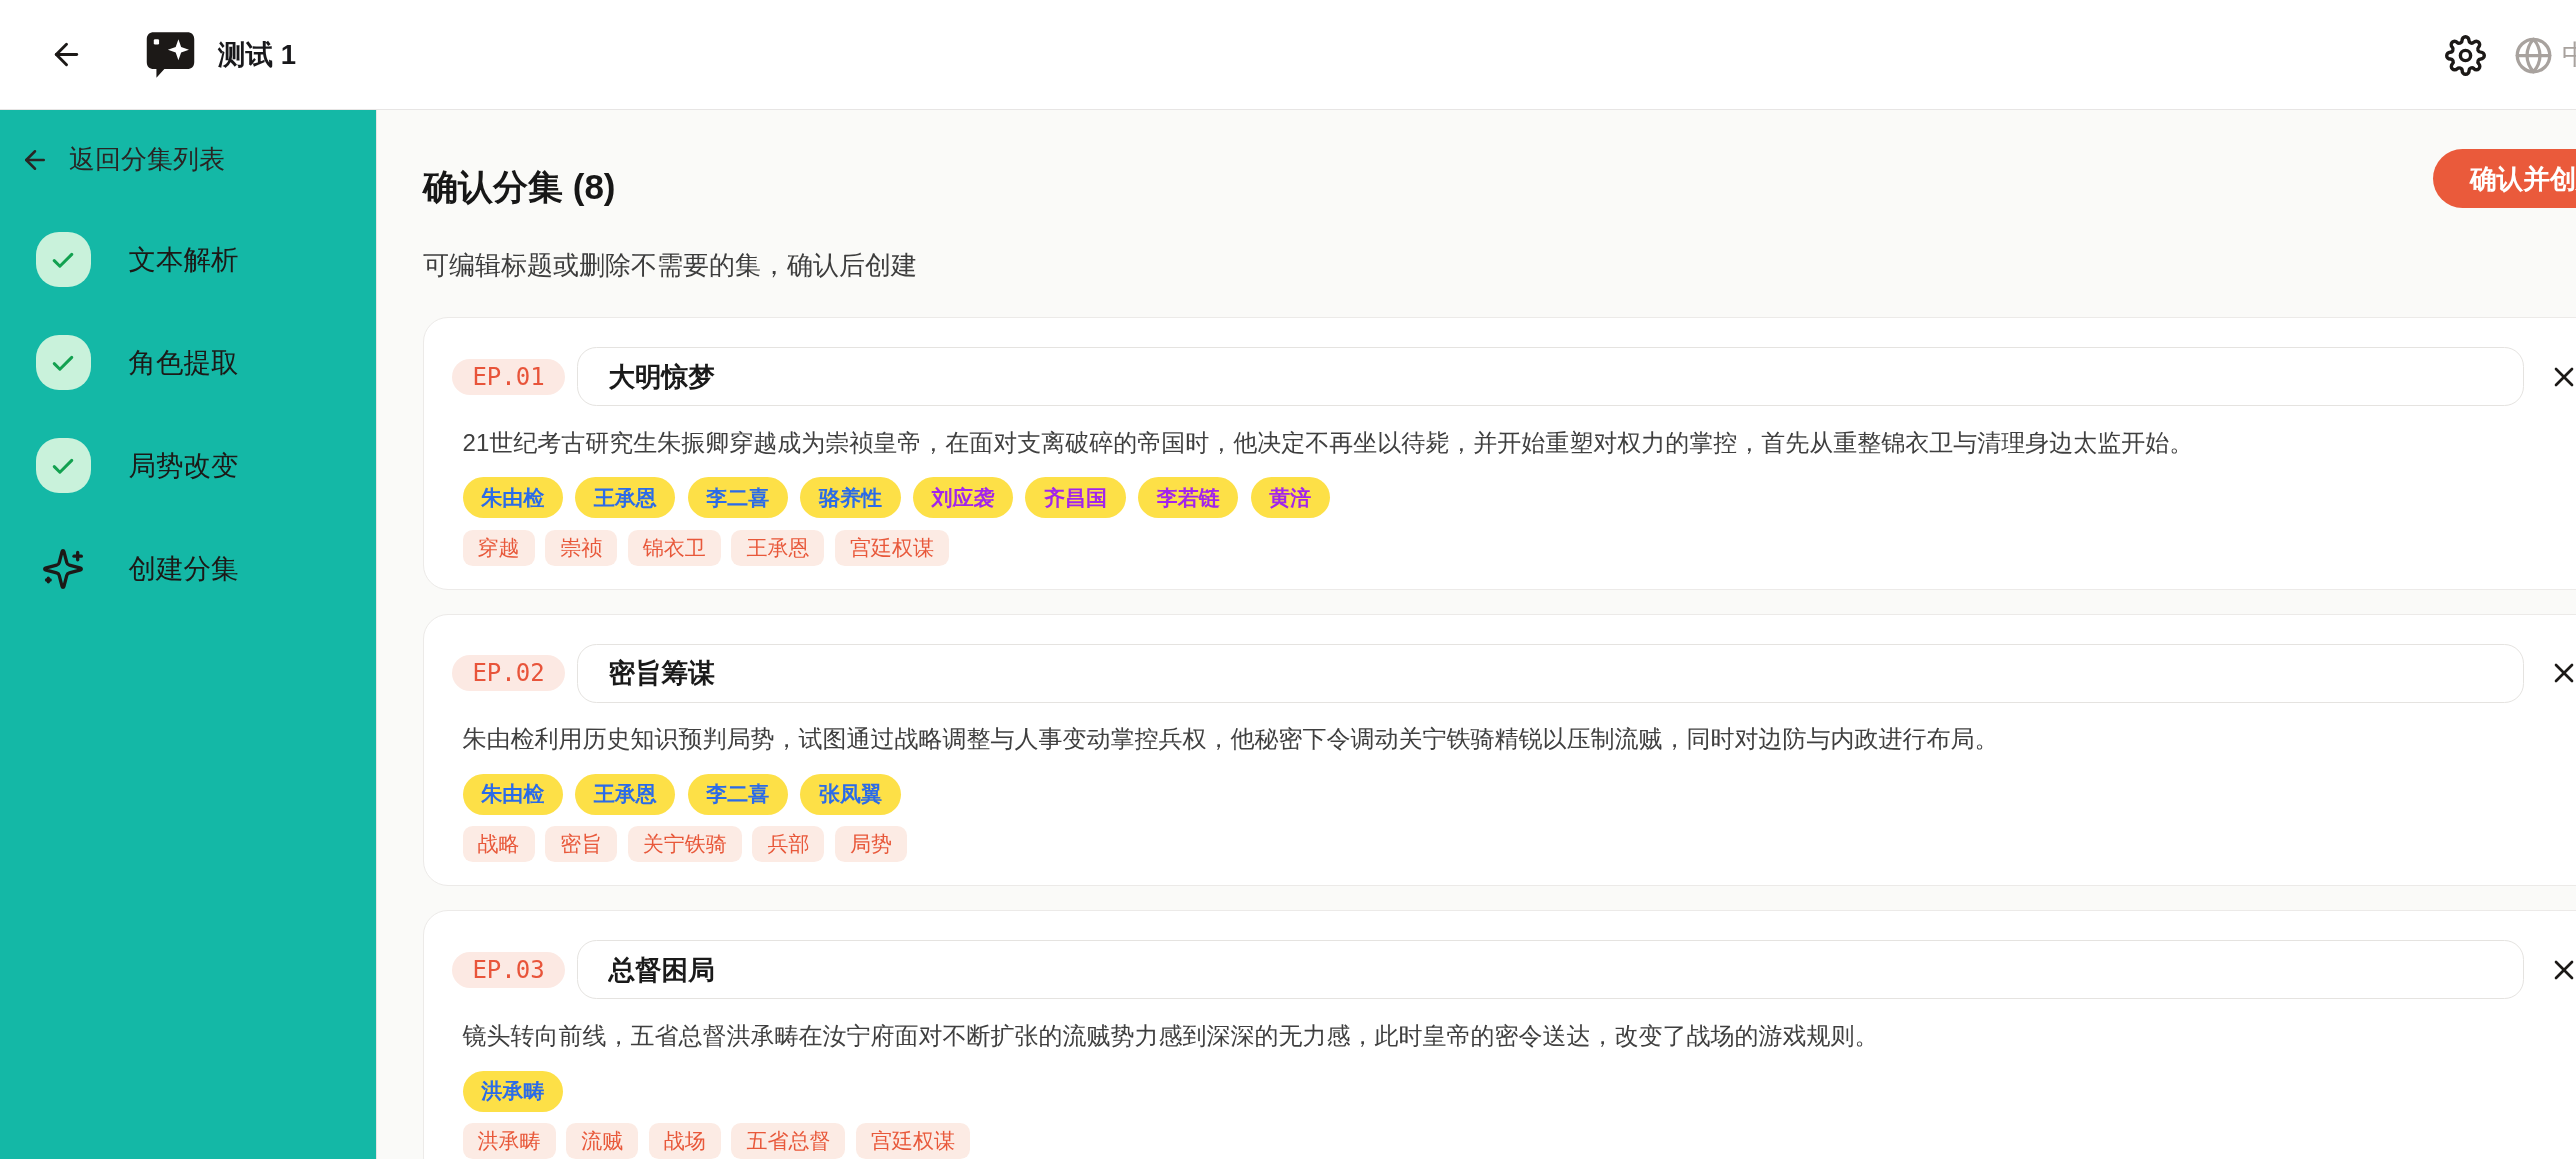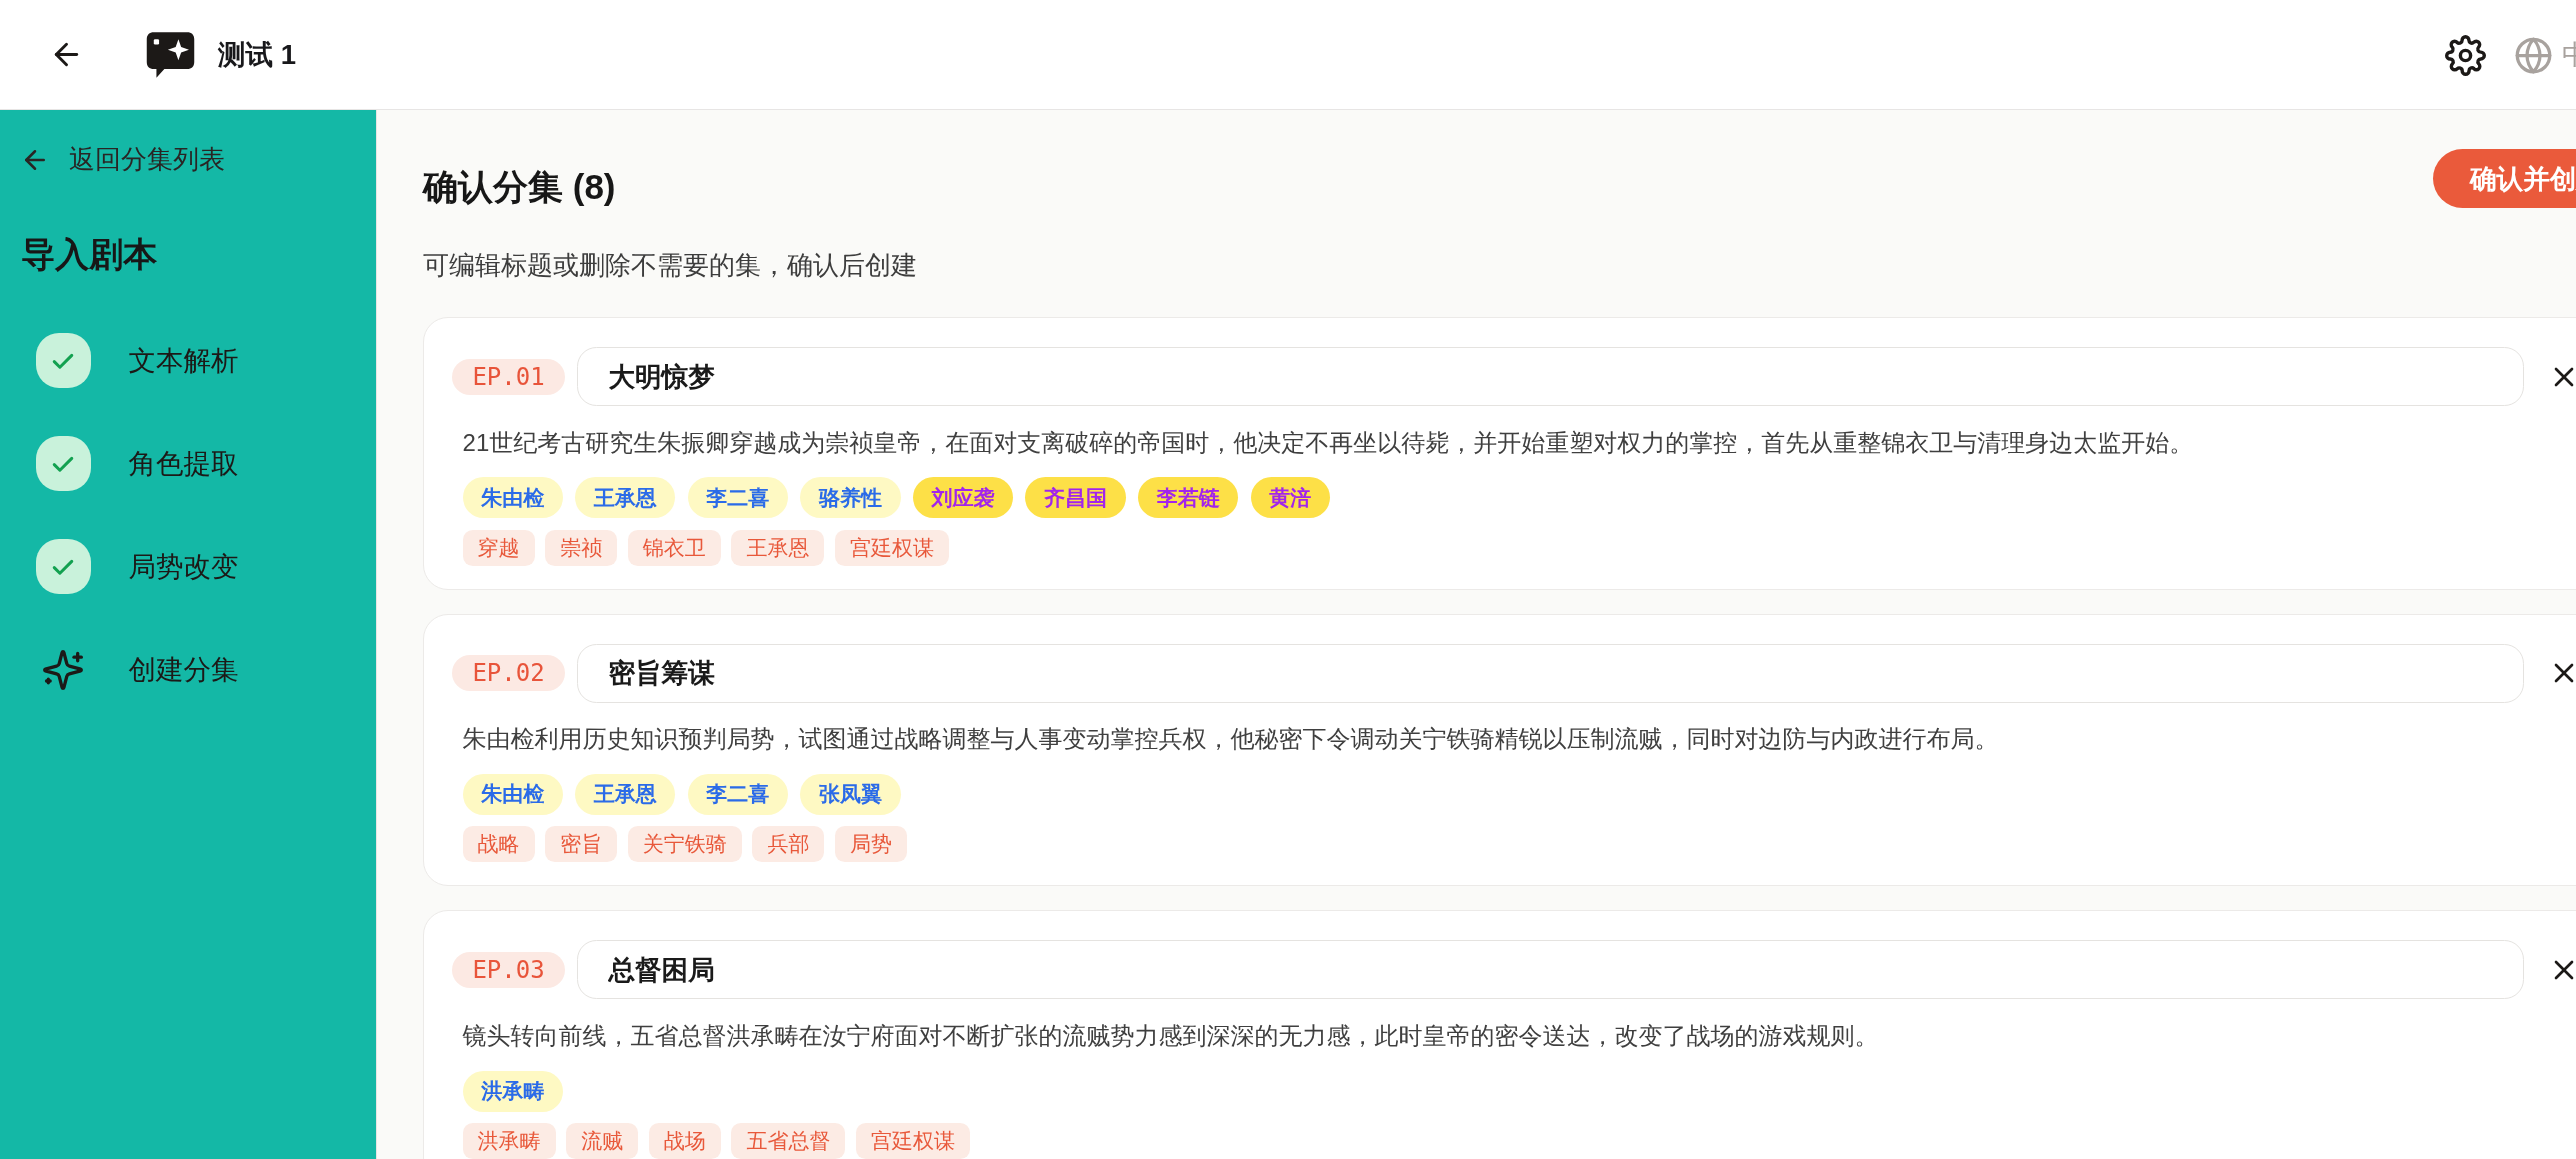--- a/index.html
+++ b/index.html
@@ -50,21 +50,21 @@
     font-family:"DejaVu Sans Mono","Liberation Mono",monospace; font-size:24px; }
   .title-input { flex:1; margin-left:12.4px; height:59px; border:0.9px solid #e5e3e0; border-radius:19.5px;
     background:#fff; padding:0 30px; font-size:26.6px; font-weight:600; color:#1a1a1a; outline:none;
     font-family:inherit; }
   .close-btn { flex:0 0 auto; margin-left:22px; width:35px; height:35px; border:none; background:transparent;
     cursor:pointer; display:flex; align-items:center; justify-content:center; }
   .desc { margin-top:19.5px; margin-left:10.6px; font-size:24px; color:#3f3f3f; line-height:34px; }
   .char-tags { margin-top:17.7px; margin-left:10.6px; display:flex; flex-wrap:wrap; gap:12.4px; }
   .char-tag { height:41px; padding:0 18.6px; border-radius:20.4px; display:flex; align-items:center;
     font-size:21px; font-weight:700; }
-  .char-tag.blue { background:#fef9c3; color:#2b6be8; }
+  .char-tag.blue { background:#fde047; color:#2b6be8; }
   .char-tag.purple { background:#fde047; color:#a224ec; }
   .topic-tags { margin-top:11.5px; margin-left:10.6px; display:flex; flex-wrap:wrap; gap:10.6px; }
   .topic-tag { height:36px; padding:0 15px; border-radius:9.8px; display:flex; align-items:center;
     font-size:21px; color:#e8583a; background:#fcebe4; }
   svg { display:block; }
 </style>
 </head>
 <body>
 
 <div class="app">
@@ -109,21 +109,20 @@
     <aside class="sidebar">
       <button class="back-link">
         <span>
           <svg width="30" height="30" viewBox="0 0 24 24" fill="none" stroke="#292524" stroke-width="2" stroke-linecap="round" stroke-linejoin="round">
               <path d="M19 12H5"></path>
               <path d="M12 19l-7-7 7-7"></path>
             </svg>
         </span>
         <span>返回分集列表</span>
       </button>
-      <h2 class="sb-heading">导入剧本</h2>
       <div class="steps" id="steps">
   <div class="step">
     <span class="step-icon done">
               <svg width="30" height="30" viewBox="0 0 24 24" fill="none" stroke="#12a150" stroke-width="2.4" stroke-linecap="round" stroke-linejoin="round">
                 <path d="M5 12.5l4.5 4.5L19 7.5"></path>
               </svg>
             </span>
     <span class="step-label">文本解析</span>
   </div>
 

